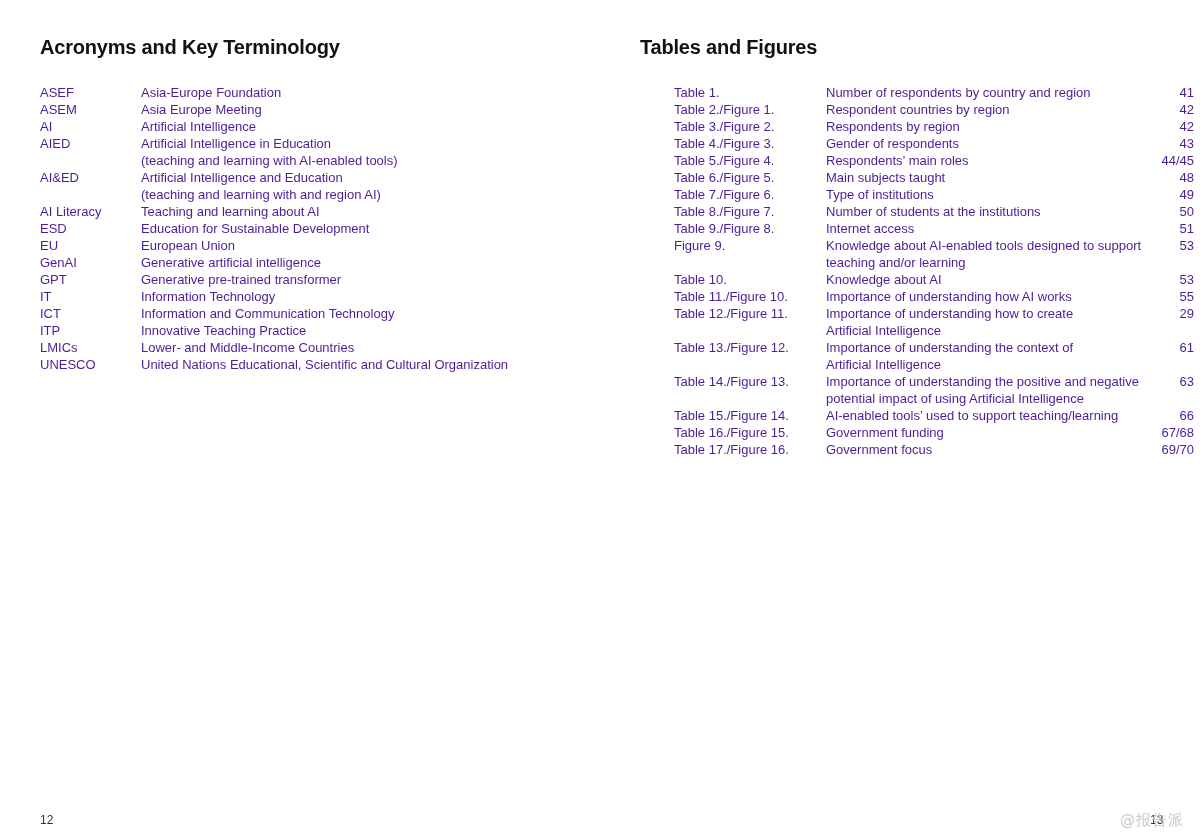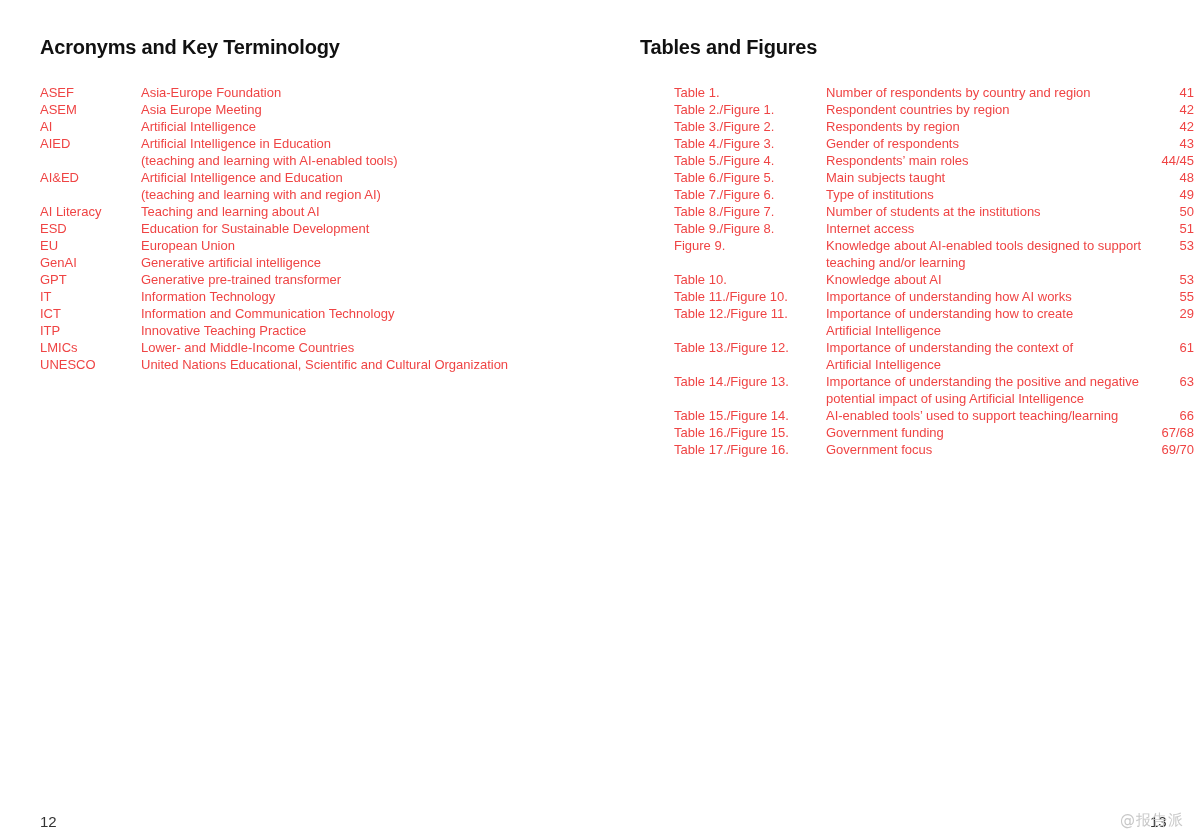--- a/index.html
+++ b/index.html
@@ -12,31 +12,31 @@
     .page-left { left: 0; width: 600px; }
     .page-right { left: 600px; width: 600px; }
     h1 {
       position: absolute; top: 36px; margin: 0;
       font-size: 20px; font-weight: bold; letter-spacing: -0.2px; color: #111;
     }
     .page-left h1 { left: 40px; }
     .page-right h1 { left: 40px; }
     .list {
       position: absolute; top: 84px; left: 40px;
-      font-size: 13px; line-height: 17px; color: #ef4444;
+      font-size: 13px; line-height: 17px; color: #4c1d95;
     }
     .row { display: flex; }
     .acr .term { width: 101px; flex: none; }
     .acr .def { width: 400px; }
     .tf .label { width: 152px; flex: none; margin-left: 34px; }
     .tf .title { width: 330px; flex: none; }
     .tf .pg { width: 38px; text-align: right; flex: none; }
     .def span, .title span { display: block; }
     .pagenum {
-      position: absolute; top: 813px; font-size: 15px; color: #333;
+      position: absolute; top: 813px; font-size: 12px; color: #333;
     }
     .page-left .pagenum { left: 40px; }
     .page-right .pagenum { left: 550px; }
     .watermark {
       position: absolute; top: 811px; left: 1120px;
       font-size: 15px; color: #c8c8c8; font-family: "DejaVu Sans", sans-serif;
       letter-spacing: 1px;
     }
   </style>
 </head>

